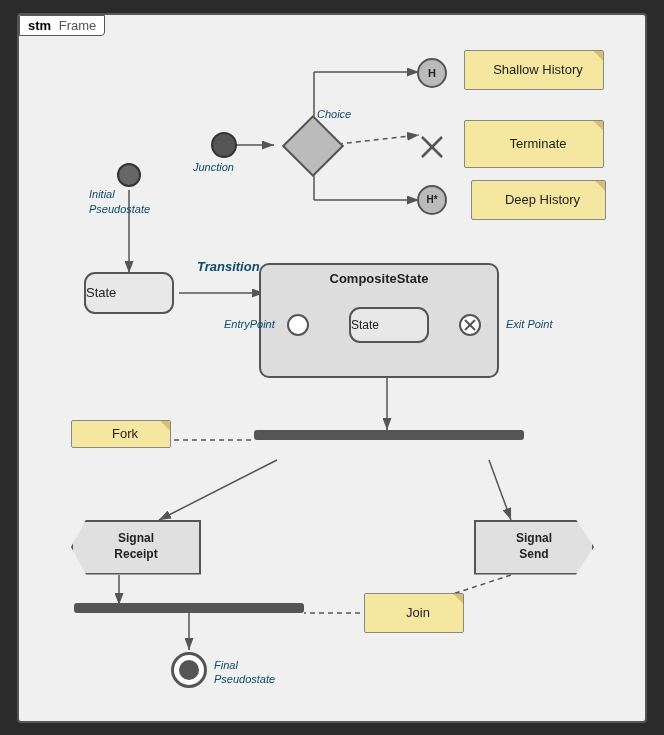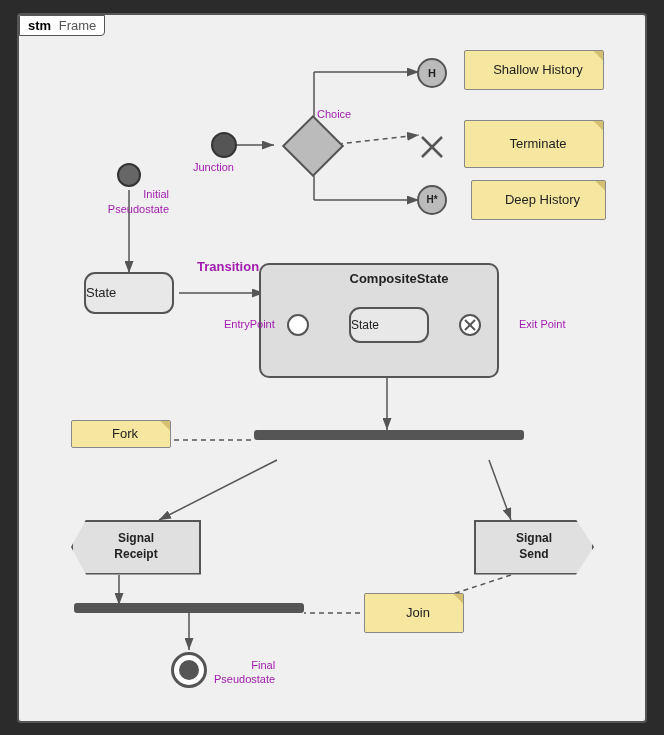--- a/index.html
+++ b/index.html
@@ -115,21 +115,20 @@
       border: 2.5px solid #555;
       transform: rotate(45deg);
     }
 
     
     .composite-state {
       background: #ddd;
       border: 2.5px solid #555;
       border-radius: 10px;
       position: absolute;
-      padding-left: 20px;
     }
     .composite-title {
       position: absolute;
       top: 6px;
       width: 100%;
       text-align: center;
       font-weight: bold;
       font-size: 13px;
       color: #222;
     }
@@ -177,22 +176,23 @@
     .entry-point {
       border-radius: 50%;
       background: white;
       border: 2px solid #555;
     }
 
     
     .label {
       position: absolute;
       font-size: 12px;
-      color: #a21caf;
-      text-align: right;
+      color: #0c4a6e;
+      text-align: left;
+      font-style: italic;
     }
     .label.bold {
       font-weight: bold;
       font-size: 13px;
     }
   </style>
 </head>
 <body>
 
 <div class="diagram-container">
@@ -322,21 +322,21 @@
         <line x1="2" y1="2" x2="12" y2="12" stroke="#555" stroke-width="2"></line>
         <line x1="12" y1="2" x2="2" y2="12" stroke="#555" stroke-width="2"></line>
       </svg>
     </div>
   </div>
 
   <div class="label" style="left:205px;top:302px;">
     <span style="font-size:11px;">EntryPoint</span>
   </div>
 
-  <div class="label" style="left:480px;top:302px;padding-left:20px;">
+  <div class="label" style="left:467px;top:302px;padding-left:20px;">
     <span style="font-size:11px;">Exit Point</span>
   </div>
 
   <div class="note-box" style="width:100px;height:28px;left:52px;top:405px;position:absolute;">
     <span>Fork</span>
   </div>
 
   <div style="position:absolute;left:52px;top:505px;width:130px;height:55px;">
     <div class="signal-receipt" style="width:100%;height:100%;text-align:center;line-height:1.3;">
       <span style="white-space:pre-line;">Signal

